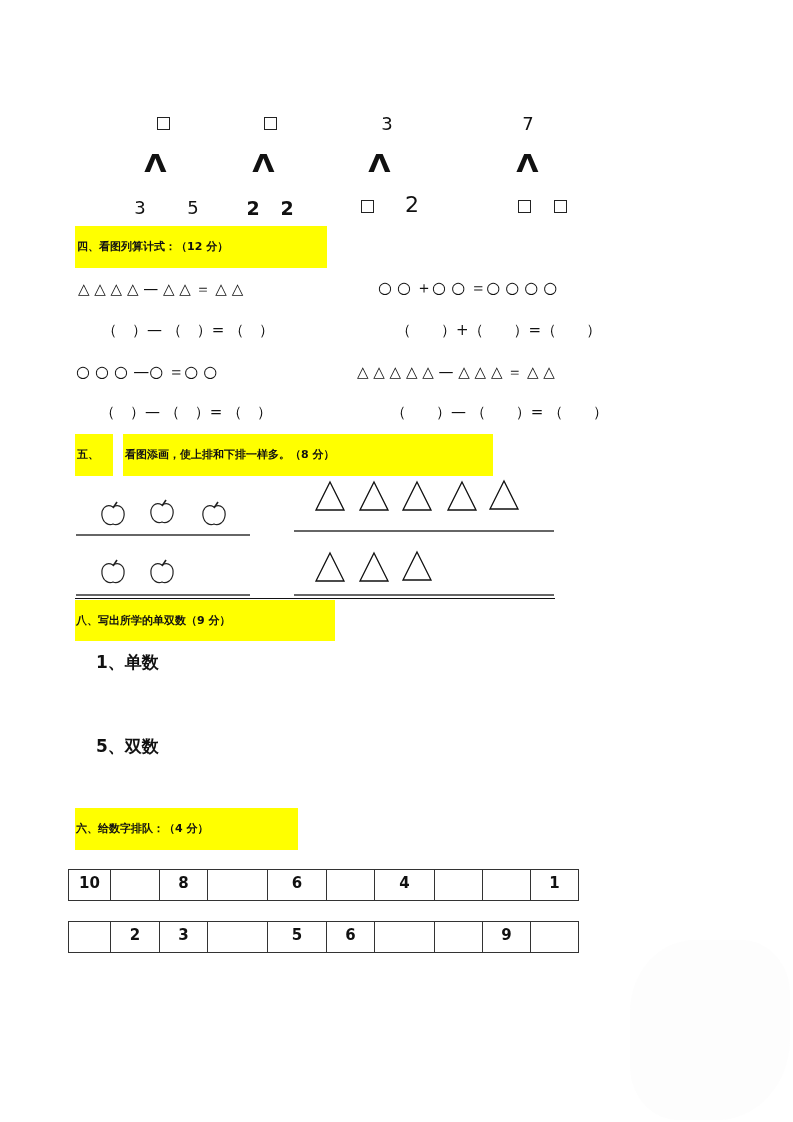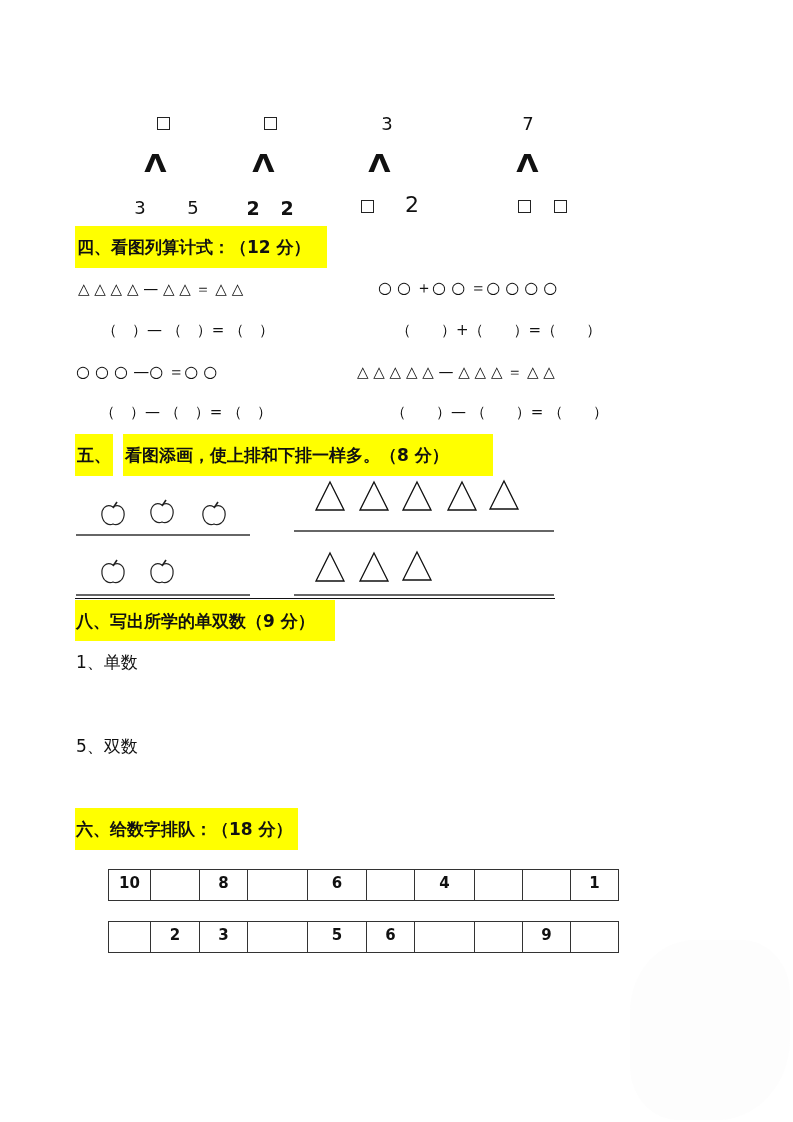--- a/index.html
+++ b/index.html
@@ -1,29 +1,29 @@
 <!DOCTYPE html>
 <html><head>
 <meta charset="utf-8">
 <style>
   html, body { margin: 0; padding: 0; background: #ffffff; }
   body { width: 793px; height: 1122px; position: relative; overflow: hidden;
          font-family: "DejaVu Sans", "Liberation Sans", sans-serif; color: #111; }
   .abs { position: absolute; }
   .hl { position: absolute; background: #ffff00; }
-  .sect-title { position: absolute; font-weight: bold; font-size: 17px; white-space: nowrap; line-height: 20px; }
+  .sect-title { position: absolute; font-weight: bold; font-size: 11px; white-space: nowrap; line-height: 20px; }
   .sym { position: absolute; font-size: 18px; text-align: center; line-height: 20px; }
   .arrow { position: absolute; font-size: 24px; font-weight: bold; line-height: 24px; transform: scaleX(1.2); }
   .box { position: absolute; width: 13px; height: 13px; border: 1.3px solid #222; box-sizing: border-box; }
   .expr { position: absolute; white-space: nowrap; font-size: 16px; letter-spacing: 2px; line-height: 20px; }
   .paren { position: absolute; white-space: nowrap; font-size: 15px; line-height: 20px; }
   .rule { position: absolute; height: 0; border-top: 2px solid #666; }
   .rule-dark { position: absolute; height: 0; border-top: 1.5px solid #111; }
-  .label { position: absolute; font-weight: normal; font-size: 17px; line-height: 20px; }
-  table.seq { position: absolute; border-collapse: collapse; margin-left: 40px; }
+  .label { position: absolute; font-weight: bold; font-size: 17px; line-height: 20px; margin-left: 20px; }
+  table.seq { position: absolute; border-collapse: collapse; }
   table.seq td { border: 1.2px solid #333; height: 31px; padding: 0; text-align: center; vertical-align: top;
                  font-weight: bold; font-size: 15px; line-height: 26px; box-sizing: border-box; }
   .watermark { position: absolute; left: 630px; top: 940px; width: 160px; height: 180px;
                background: #fcfcfc; border-radius: 40% 30% 45% 30%; opacity: 0.8; }
 </style>
 </head>
 <body>
 
 <div>
 
@@ -128,21 +128,21 @@
 
 <div>
   <div class="hl" style="left:75px; top:600px; width:260px; height:41px;"></div>
   <div class="sect-title" style="left:76px; top:611px;">八、写出所学的单双数（9 分）</div>
   <div class="label" style="left:76px; top:652px;">1、单数</div>
   <div class="label" style="left:76px; top:736px;">5、双数</div>
 </div>
 
 <div>
   <div class="hl" style="left:75px; top:808px; width:223px; height:42px;"></div>
-  <div class="sect-title" style="left:76px; top:819px;">六、给数字排队：（18 分）</div>
+  <div class="sect-title" style="left:76px; top:819px;">六、给数字排队：（4 分）</div>
 
   <table class="seq" style="left:68px; top:869px;">
     <tbody>
         <tr>
       <td style="width:42px;">10</td>
       <td style="width:49px;"></td>
       <td style="width:48px;">8</td>
       <td style="width:60px;"></td>
       <td style="width:59px;">6</td>
       <td style="width:48px;"></td>

